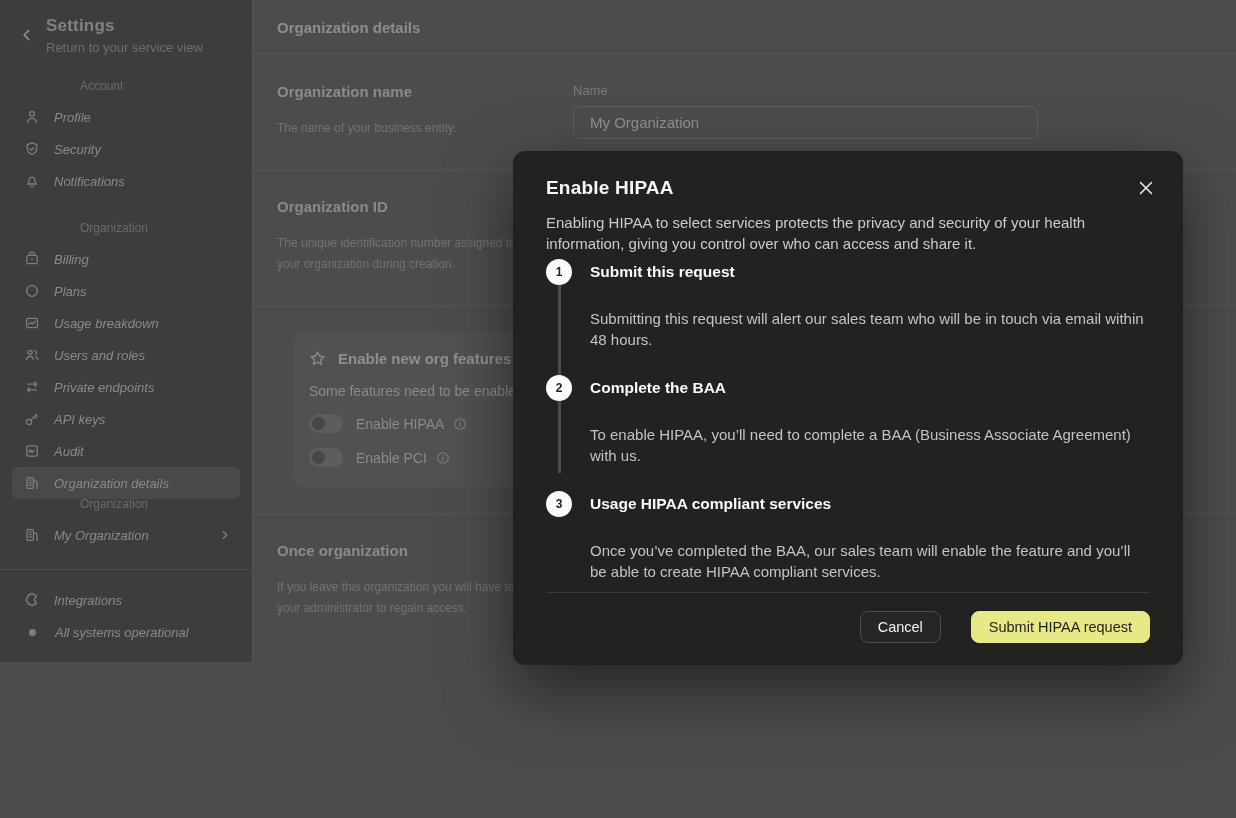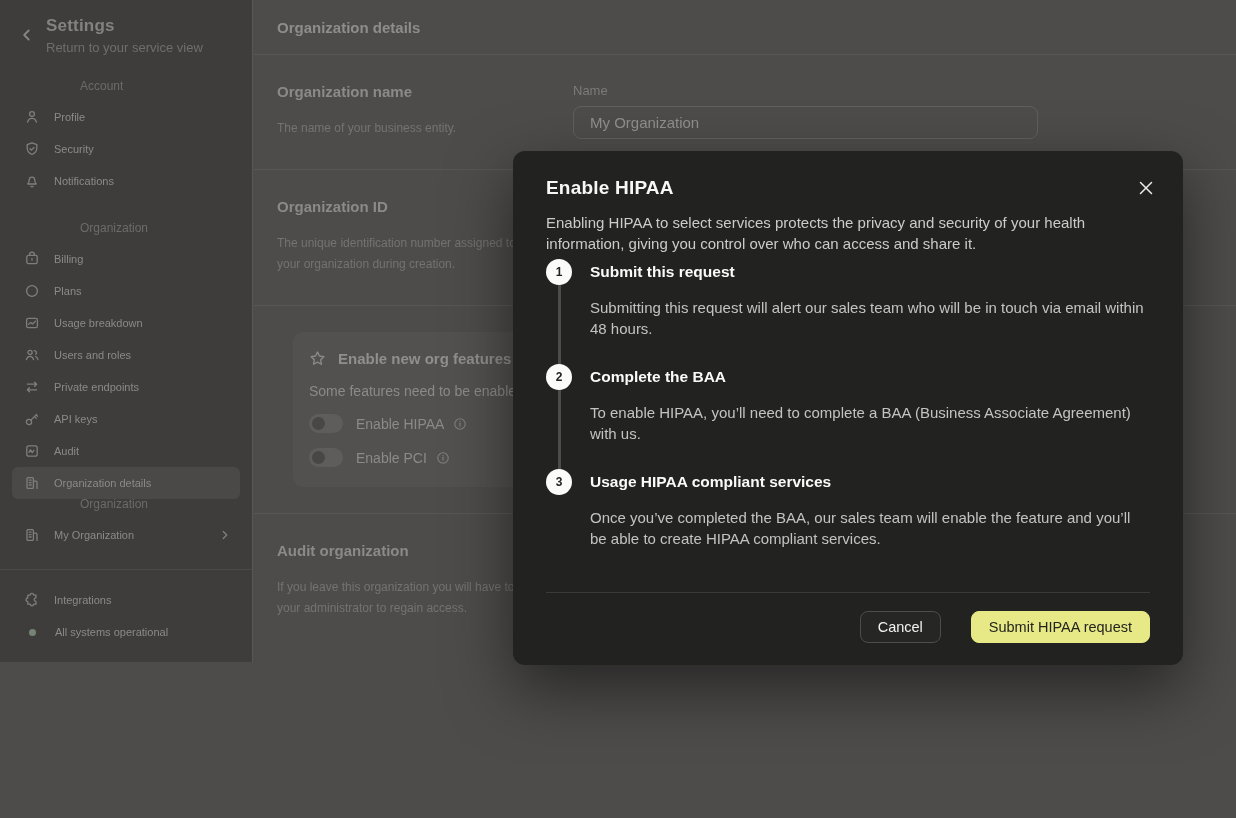--- a/index.html
+++ b/index.html
@@ -16,21 +16,21 @@
     background:#3e3d3c; border-right:1px solid #585756;
   }
   .sb-header { position:relative; padding:16px 16px 0 46px; }
   .sb-back { position:absolute; left:18px; top:26px; width:18px; height:18px; color:#868583; cursor:pointer; }
   .sb-title { font-size:17px; font-weight:700; color:#838280; letter-spacing:.2px; }
   .sb-sub { font-size:13px; color:#6f6e6c; margin-top:4px; }
   .sb-section-label { font-size:12px; color:#6c6b69; padding:0 16px 0 36px; margin-top:24px; margin-bottom:8px;margin-left:44px; }
   .sb-items { padding:0 12px; }
   .sb-item {
     display:flex; align-items:center; height:32px; padding:0 8px 0 12px;
-    border-radius:6px; font-size:11px; color:#8b8a88; cursor:pointer;
+    border-radius:6px; font-size:13px; color:#8b8a88; cursor:pointer;font-style:italic;
   }
   .sb-item .icon { width:16px; height:16px; margin-right:14px; color:#7f7e7c; flex:none; }
   .sb-item.selected { background:#4a4947; }
   .sb-footer { position:absolute; left:0; right:0; bottom:0; padding-bottom:14px; }
   .sb-footer .sb-section-label { margin-top:0; }
   .sb-org-item { justify-content:flex-start; }
   .sb-org-item .chev { margin-left:auto; color:#7f7e7c; width:14px; height:14px; }
   .sb-footer-divider { border-top:1px solid #4b4a49; margin:18px 0 14px 0; }
   .status-dot { width:7px; height:7px; border-radius:50%; background:#768476; margin:0 19px 0 5px; flex:none; }
 
@@ -90,21 +90,21 @@
   .modal-desc { font-size:15px; line-height:21px; color:#cbcbc9; margin-top:13px; }
   .steps { position:relative; margin-top:5px; }
   .timeline-line { position:absolute; left:11.5px; top:14px; height:200px; width:3px; background:#4c4c4a; }
   .step { display:grid; grid-template-columns:26px 1fr; column-gap:18px; margin-bottom:25px; position:relative; }
   .step-circle {
     width:26px; height:26px; border-radius:50%; background:#fbfbfa;
     color:#222220; font-size:12px; font-weight:700;
     display:flex; align-items:center; justify-content:center; position:relative; z-index:1;
   }
   .step-title { font-size:15.5px; font-weight:700; color:#fafaf9; align-self:center; }
-  .step-body { grid-column:2; font-size:15px; line-height:21px; color:#c3c3c1; margin-top:12px; max-width:560px; }
+  .step-body { grid-column:2; font-size:15px; line-height:21px; color:#c3c3c1; margin-top:23px; max-width:560px; }
   .modal-footer { position:absolute; left:33px; right:33px; bottom:0; }
   .modal-divider { border-top:1px solid #3a3a38; }
   .btn-row { display:flex; justify-content:flex-end; gap:30px; padding:18px 0 22px 0; }
   .btn {
     height:32px; border-radius:8px; font-size:14.5px; font-family:inherit;
     padding:0 17px; cursor:pointer; display:flex; align-items:center;
   }
   .btn-secondary { background:#262624; border:1px solid #4d4d4b; color:#f2f2f0; }
   .btn-primary { background:#e6e985; border:1px solid #e6e985; color:#24241f; font-weight:400; }
 </style>
@@ -328,21 +328,21 @@
               <path d="M8 7.2v3.4"></path>
               <path d="M8 5.2v.1"></path>
             </svg>
         </span>
       </div>
     </div>
   </div>
 
   <div class="section no-border">
     <div class="col-info" style="width:300px;">
-      <div class="h-sec">Audit organization</div>
+      <div class="h-sec">Once organization</div>
       <div class="p-sec">If you leave this organization you will have to contact your administrator to regain access.</div>
     </div>
   </div>
 </div>
 
 <div class="modal">
   <div class="modal-title">Enable HIPAA</div>
   <span class="modal-close">
     <svg width="14" height="14" viewBox="0 0 14 14" fill="none" stroke="currentColor" stroke-width="1.5" stroke-linecap="round">
         <path d="M1.5 1.5l11 11M12.5 1.5l-11 11"></path>

